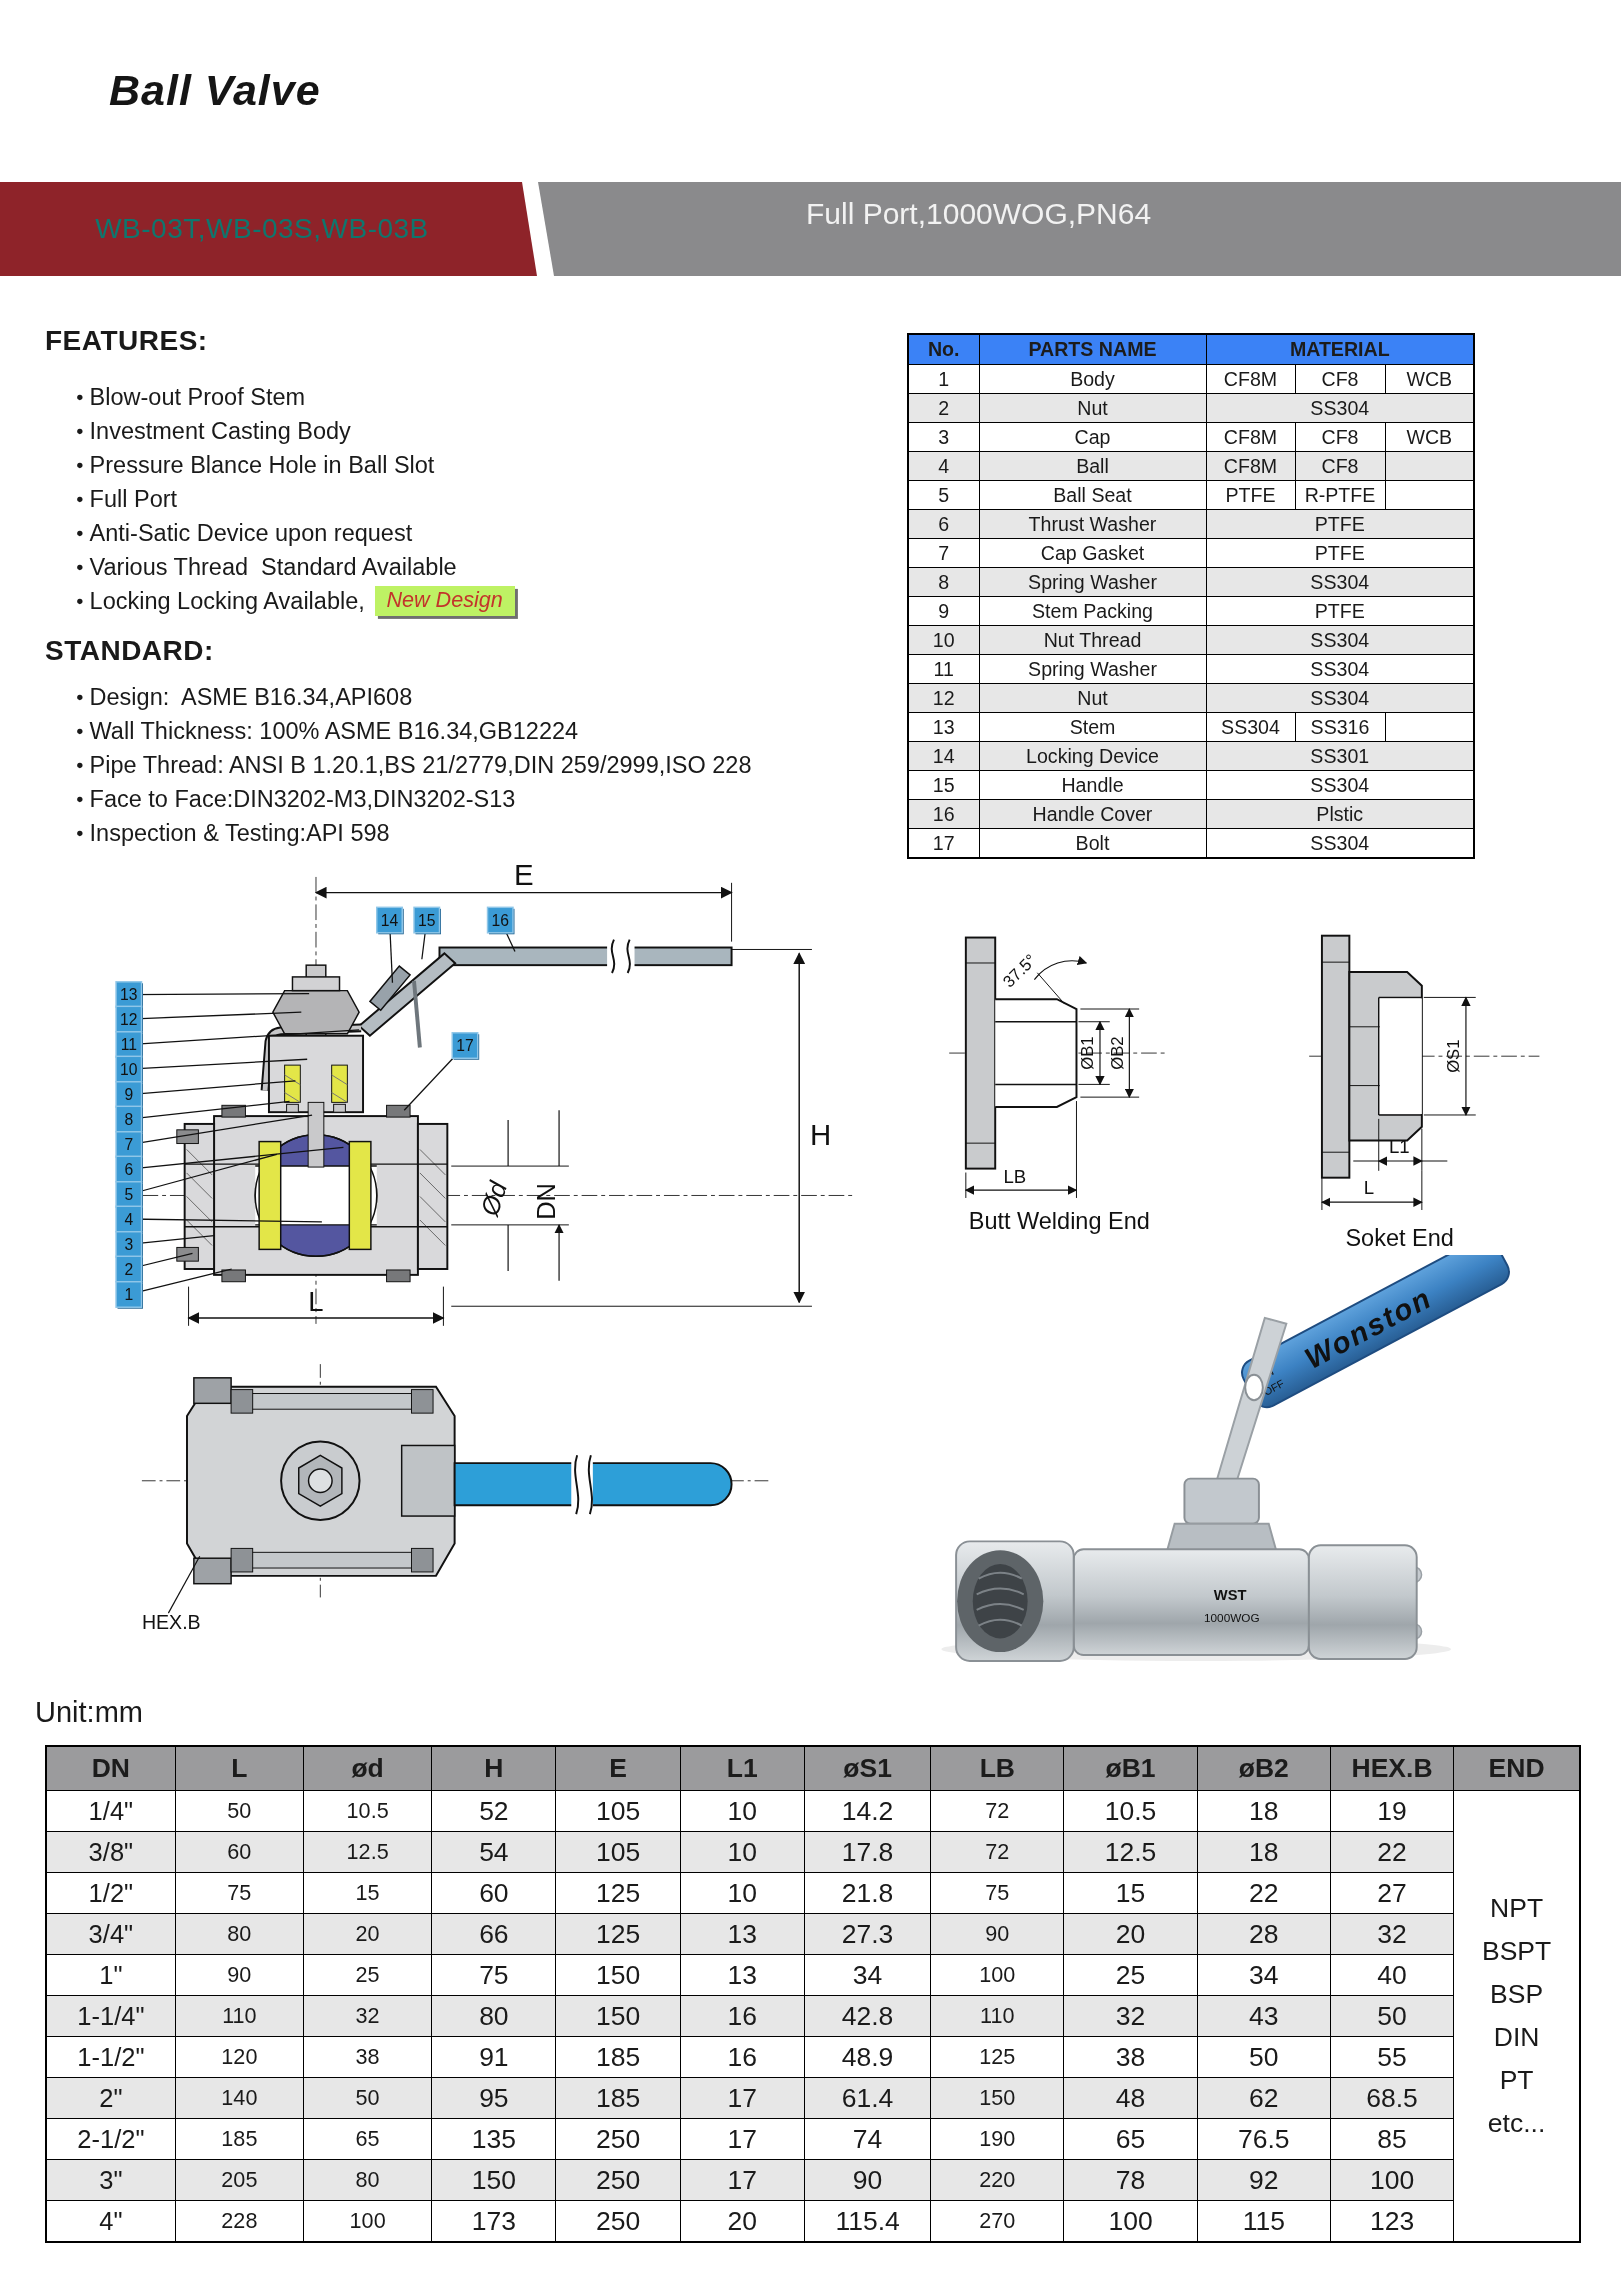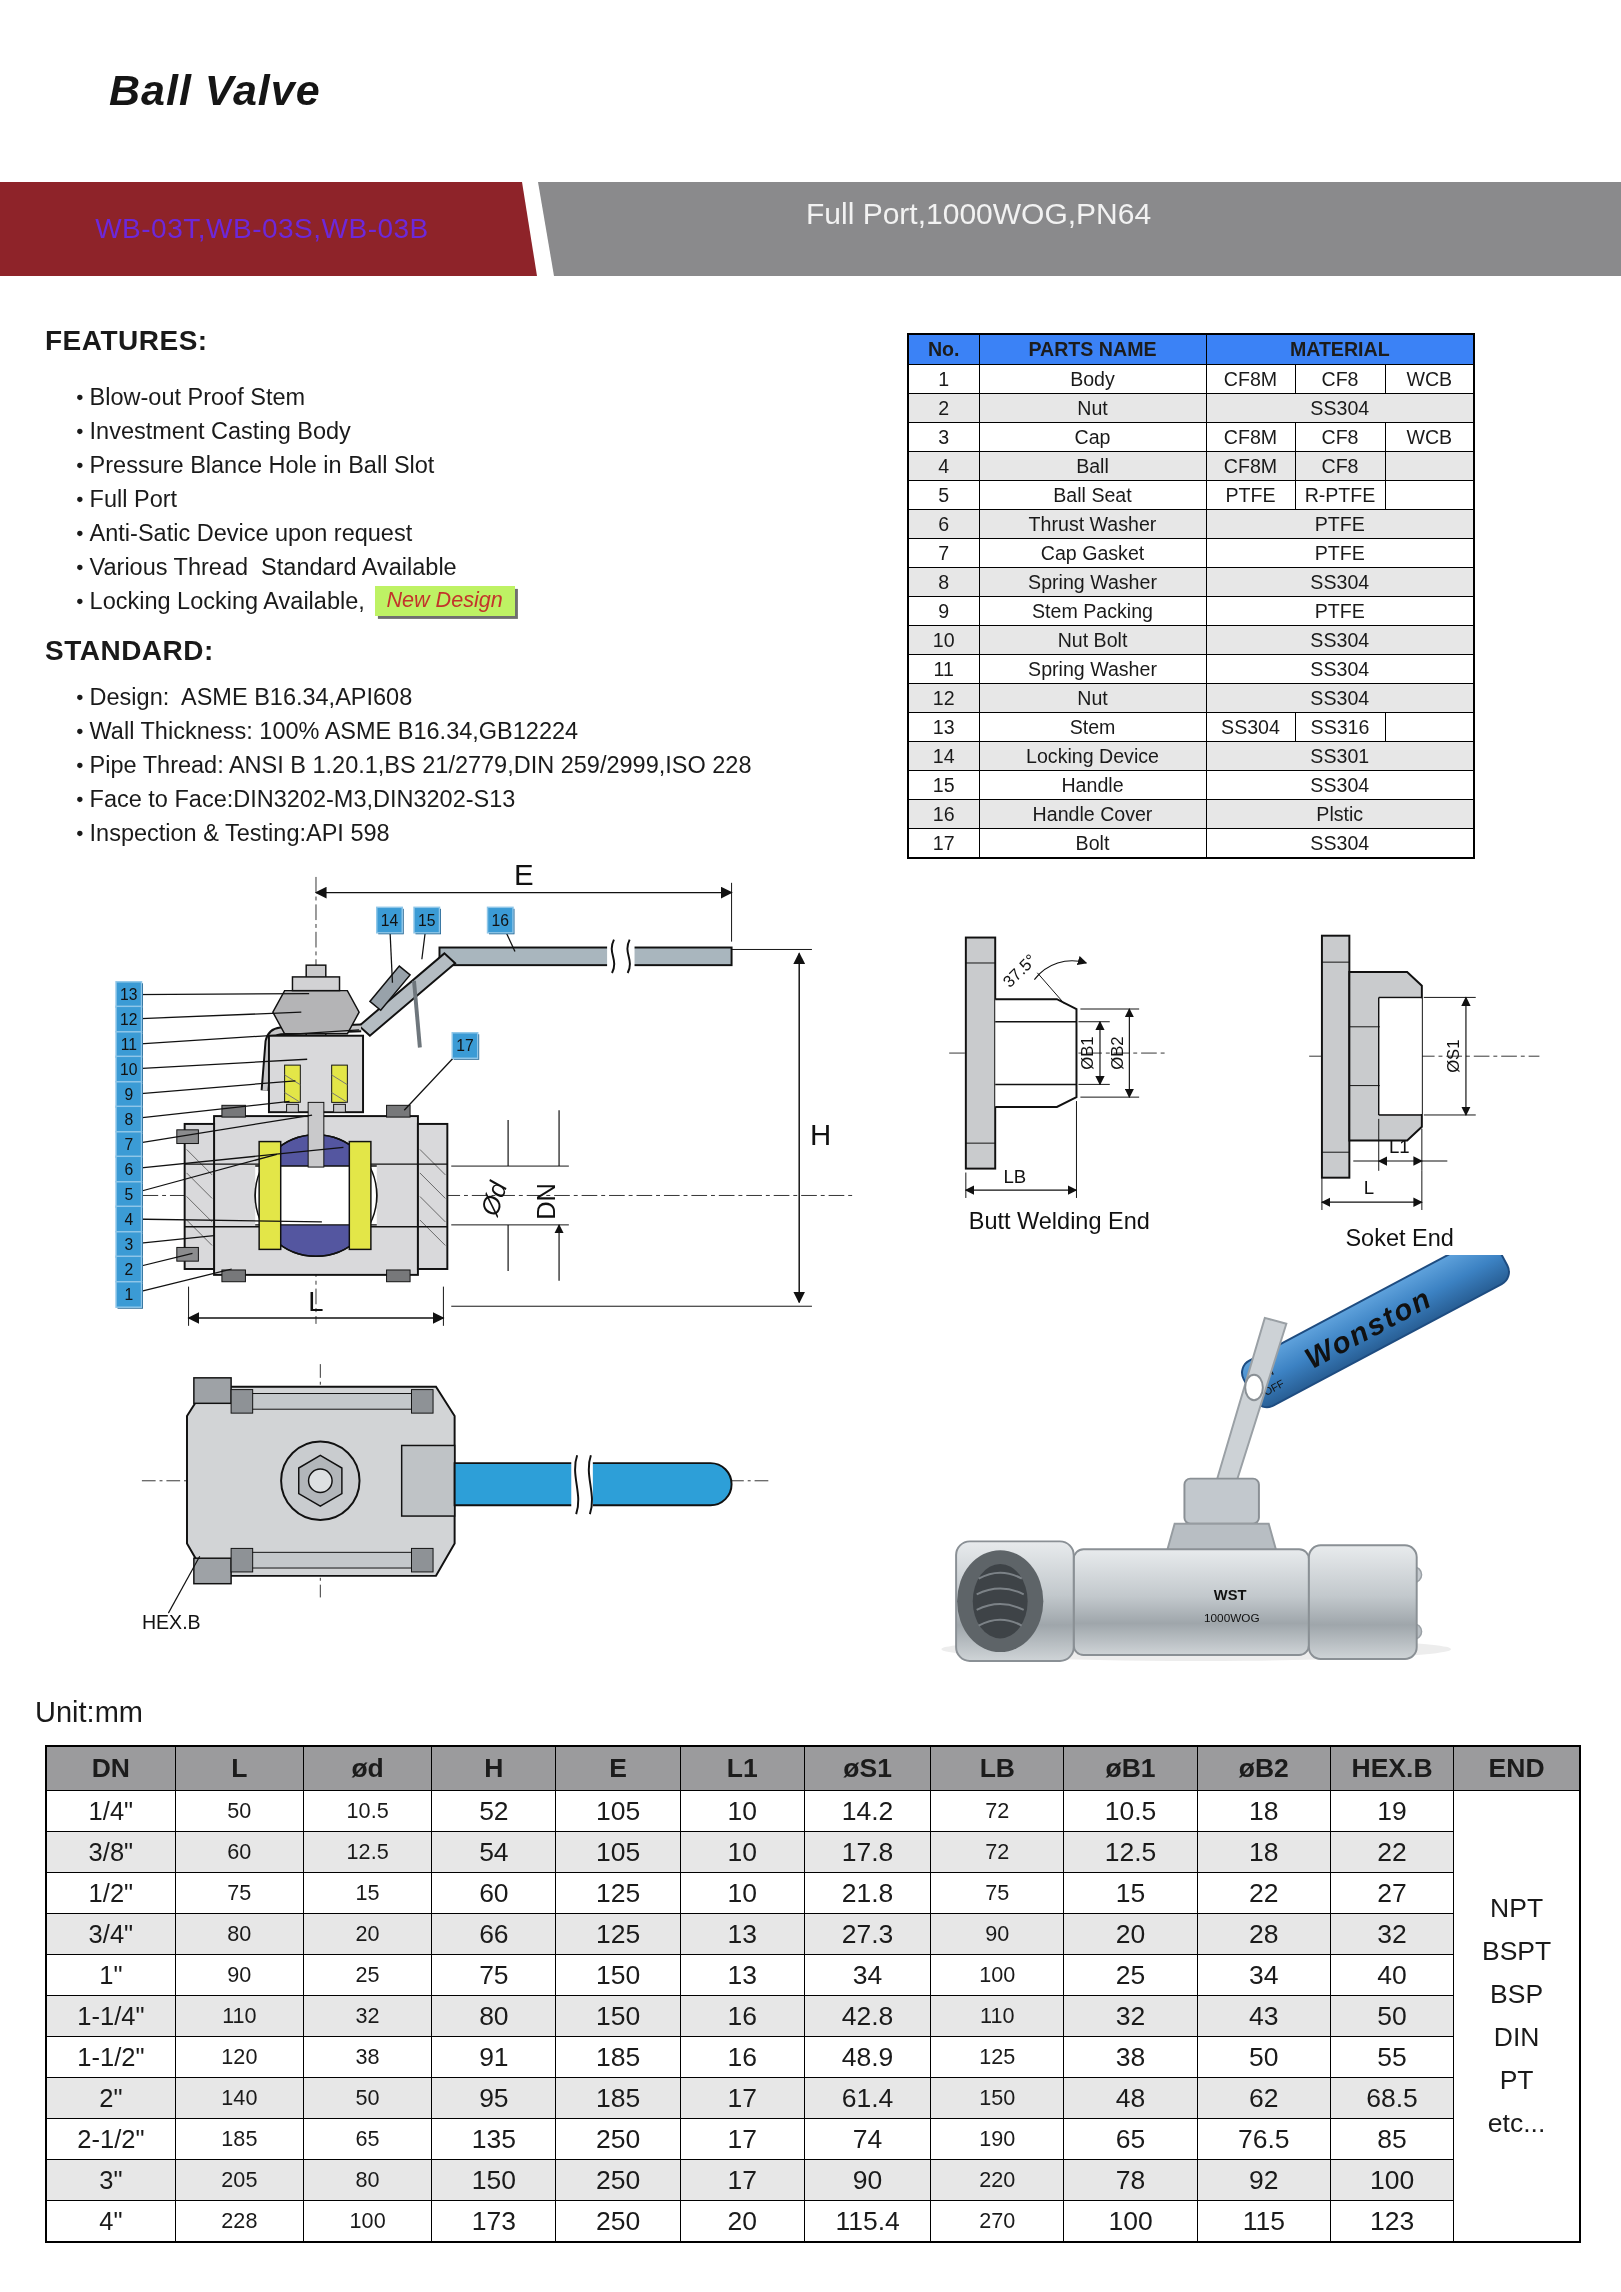--- a/index.html
+++ b/index.html
@@ -10,21 +10,21 @@
   
   #page-title{left:65px;top:66px;font-size:43px;font-weight:bold;font-style:italic;letter-spacing:1px;color:#151515;margin-left:44px;}
 
   
   #banner{left:0;top:182px;width:1621px;height:94px;}
   #banner .maroon{position:absolute;inset:0;background:#8E2329;
      clip-path:polygon(0 0,522px 0,537px 100%,0 100%);}
   #banner .gray{position:absolute;inset:0;background:#8A8A8C;
      clip-path:polygon(538px 0,100% 0,100% 100%,554px 100%);}
   #banner .model{position:absolute;left:0;top:0;width:524px;height:94px;display:flex;align-items:center;justify-content:center;
-     color:#6d28d9;font-size:28px;letter-spacing:0.5px;}
+     color:#0f766e;font-size:28px;letter-spacing:0.5px;}
   #banner .prod{position:absolute;left:806px;top:9.8px;color:#F2F2F2;font-size:30px;line-height:43px;}
 
   
   .sec-head{left:45px;font-size:28px;font-weight:bold;letter-spacing:0.5px;}
   .blist{left:76px;font-size:23.5px;}
   .blist .it{height:34px;display:flex;align-items:center;white-space:pre;}
   .blist .dot{font-size:12.7px;margin-right:5.9px;}
   #new-badge{display:inline-block;margin-left:9.8px;background:#bef264;color:#C3342B;
      font-style:italic;font-size:21.6px;padding:1px 11.8px 2.9px;box-shadow:2.9px 2.9px 0 #6F6F6F;}
 
@@ -153,21 +153,21 @@
           <td>Spring Washer</td>
           <td colspan="3">SS304</td>
         </tr>
         <tr>
           <td>9</td>
           <td>Stem Packing</td>
           <td colspan="3">PTFE</td>
         </tr>
         <tr class="alt">
           <td>10</td>
-          <td>Nut Bolt</td>
+          <td>Nut Thread</td>
           <td colspan="3">SS304</td>
         </tr>
         <tr>
           <td>11</td>
           <td>Spring Washer</td>
           <td colspan="3">SS304</td>
         </tr>
         <tr class="alt">
           <td>12</td>
           <td>Nut</td>

